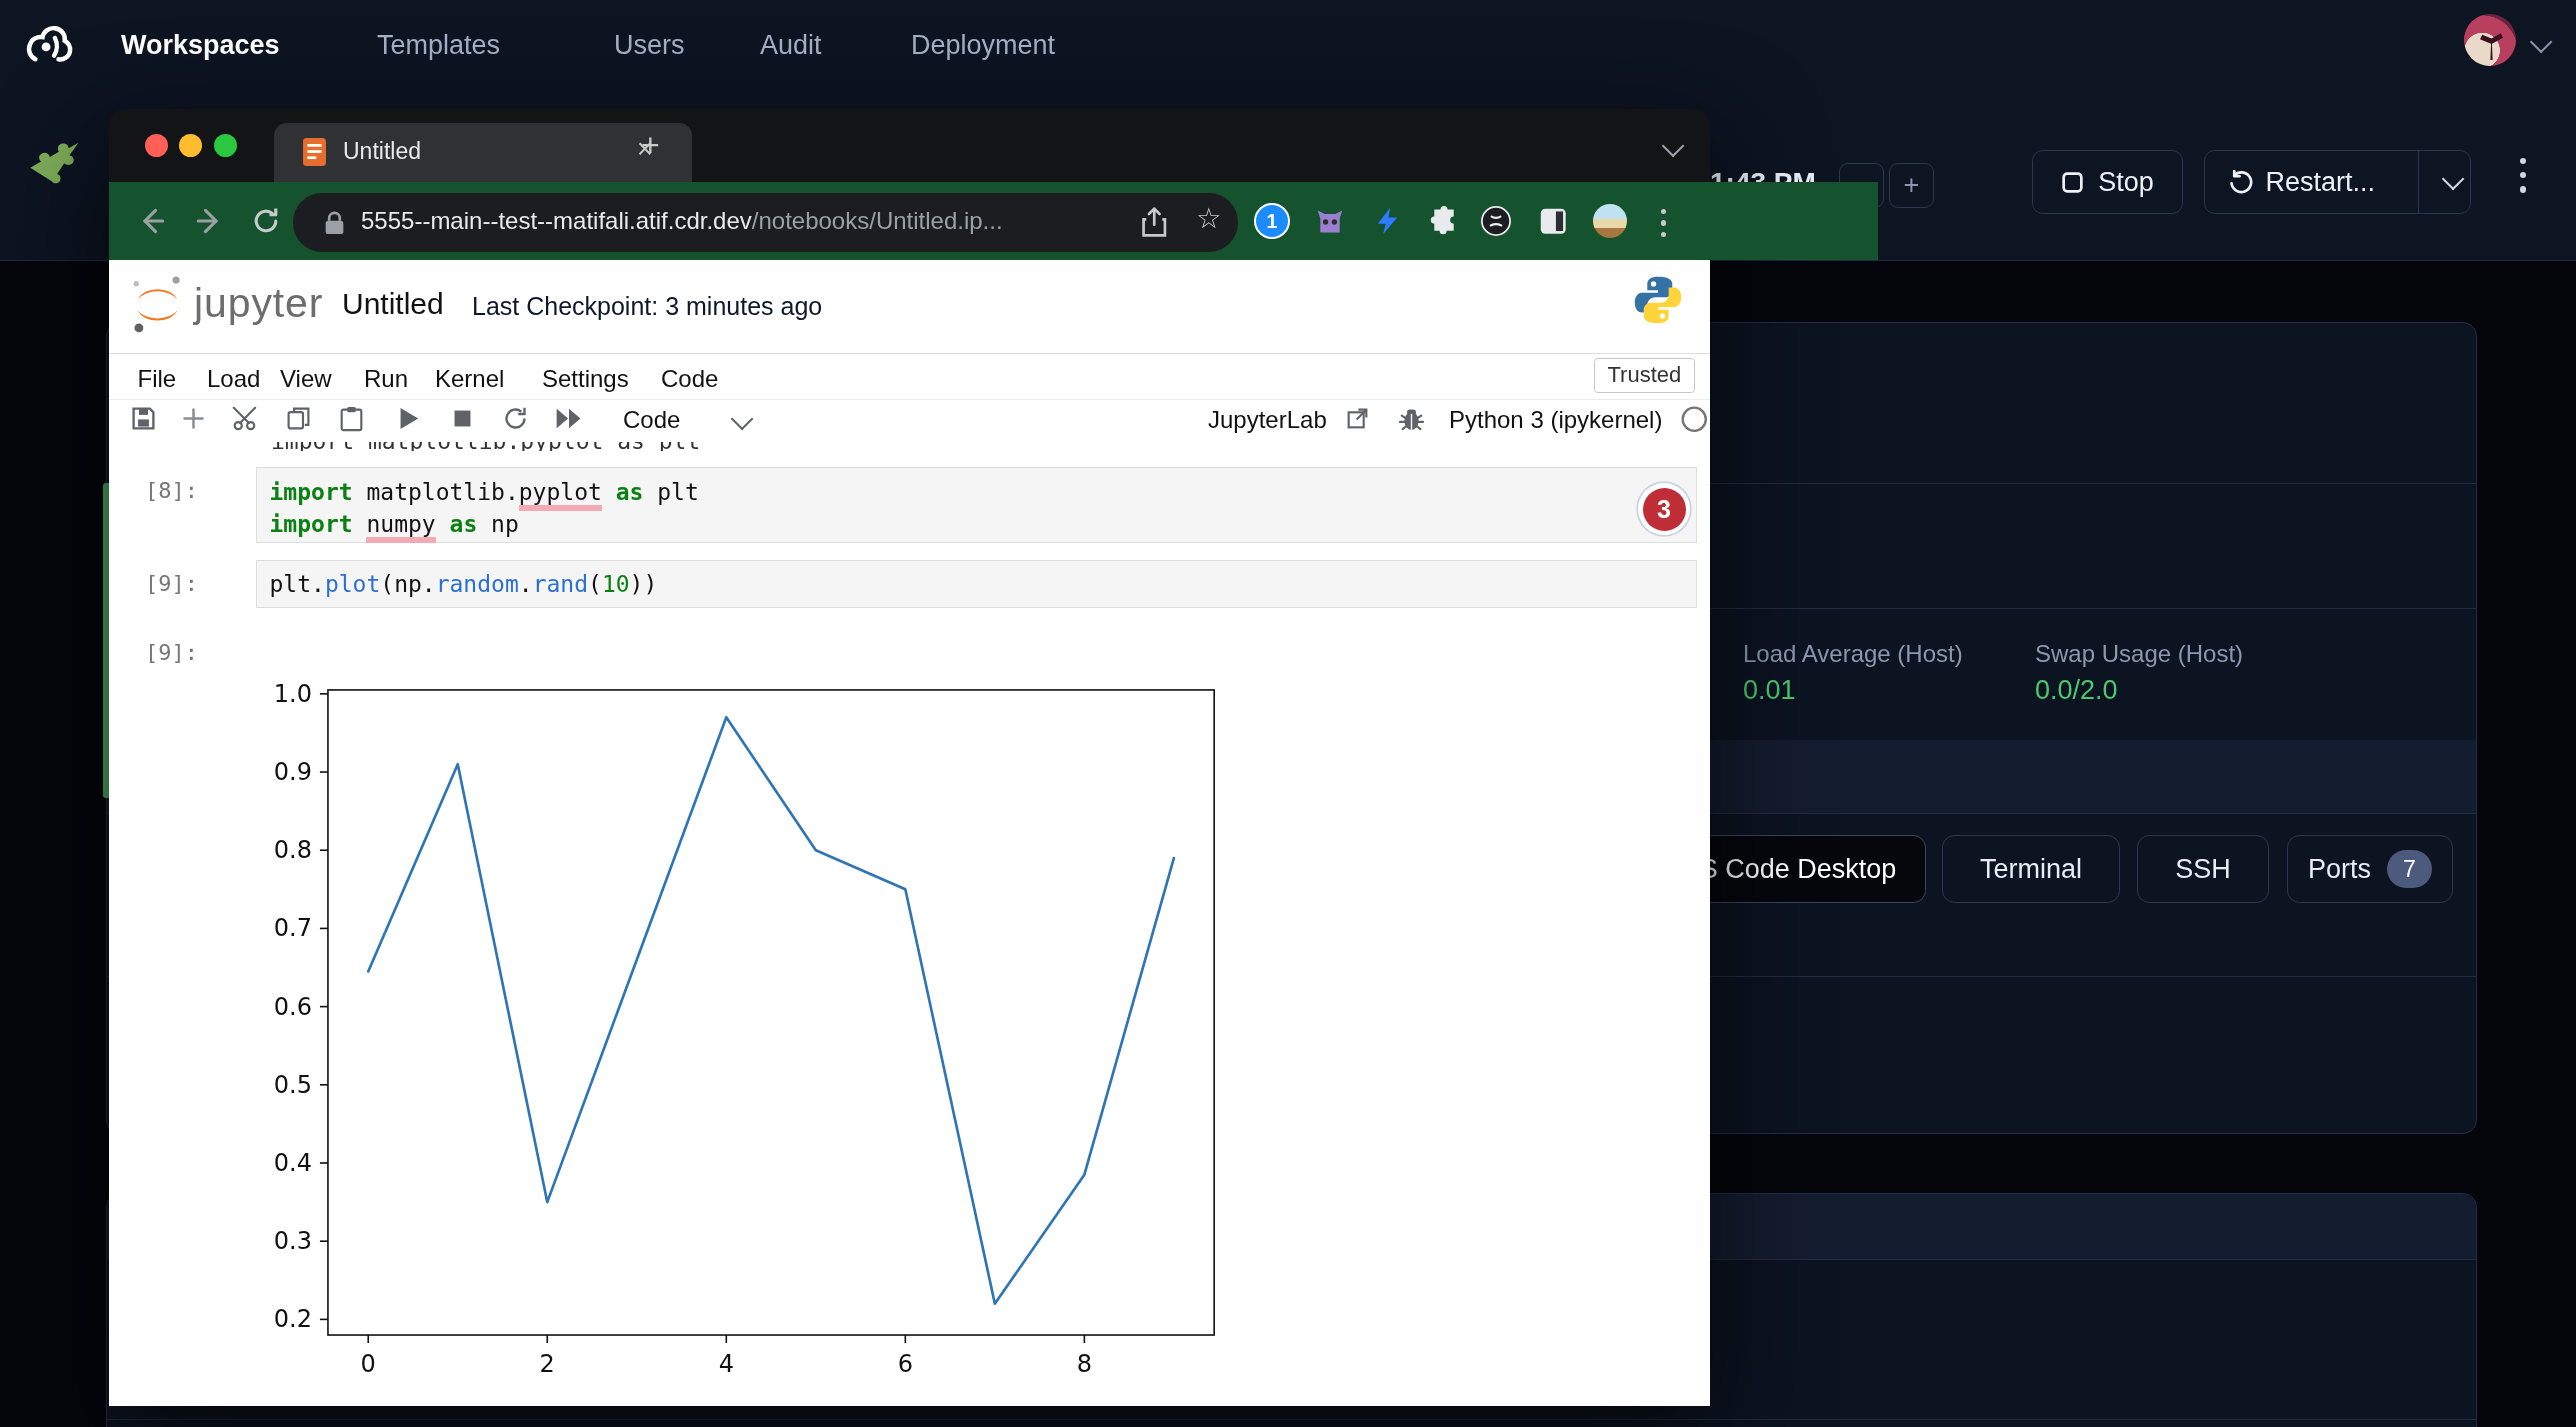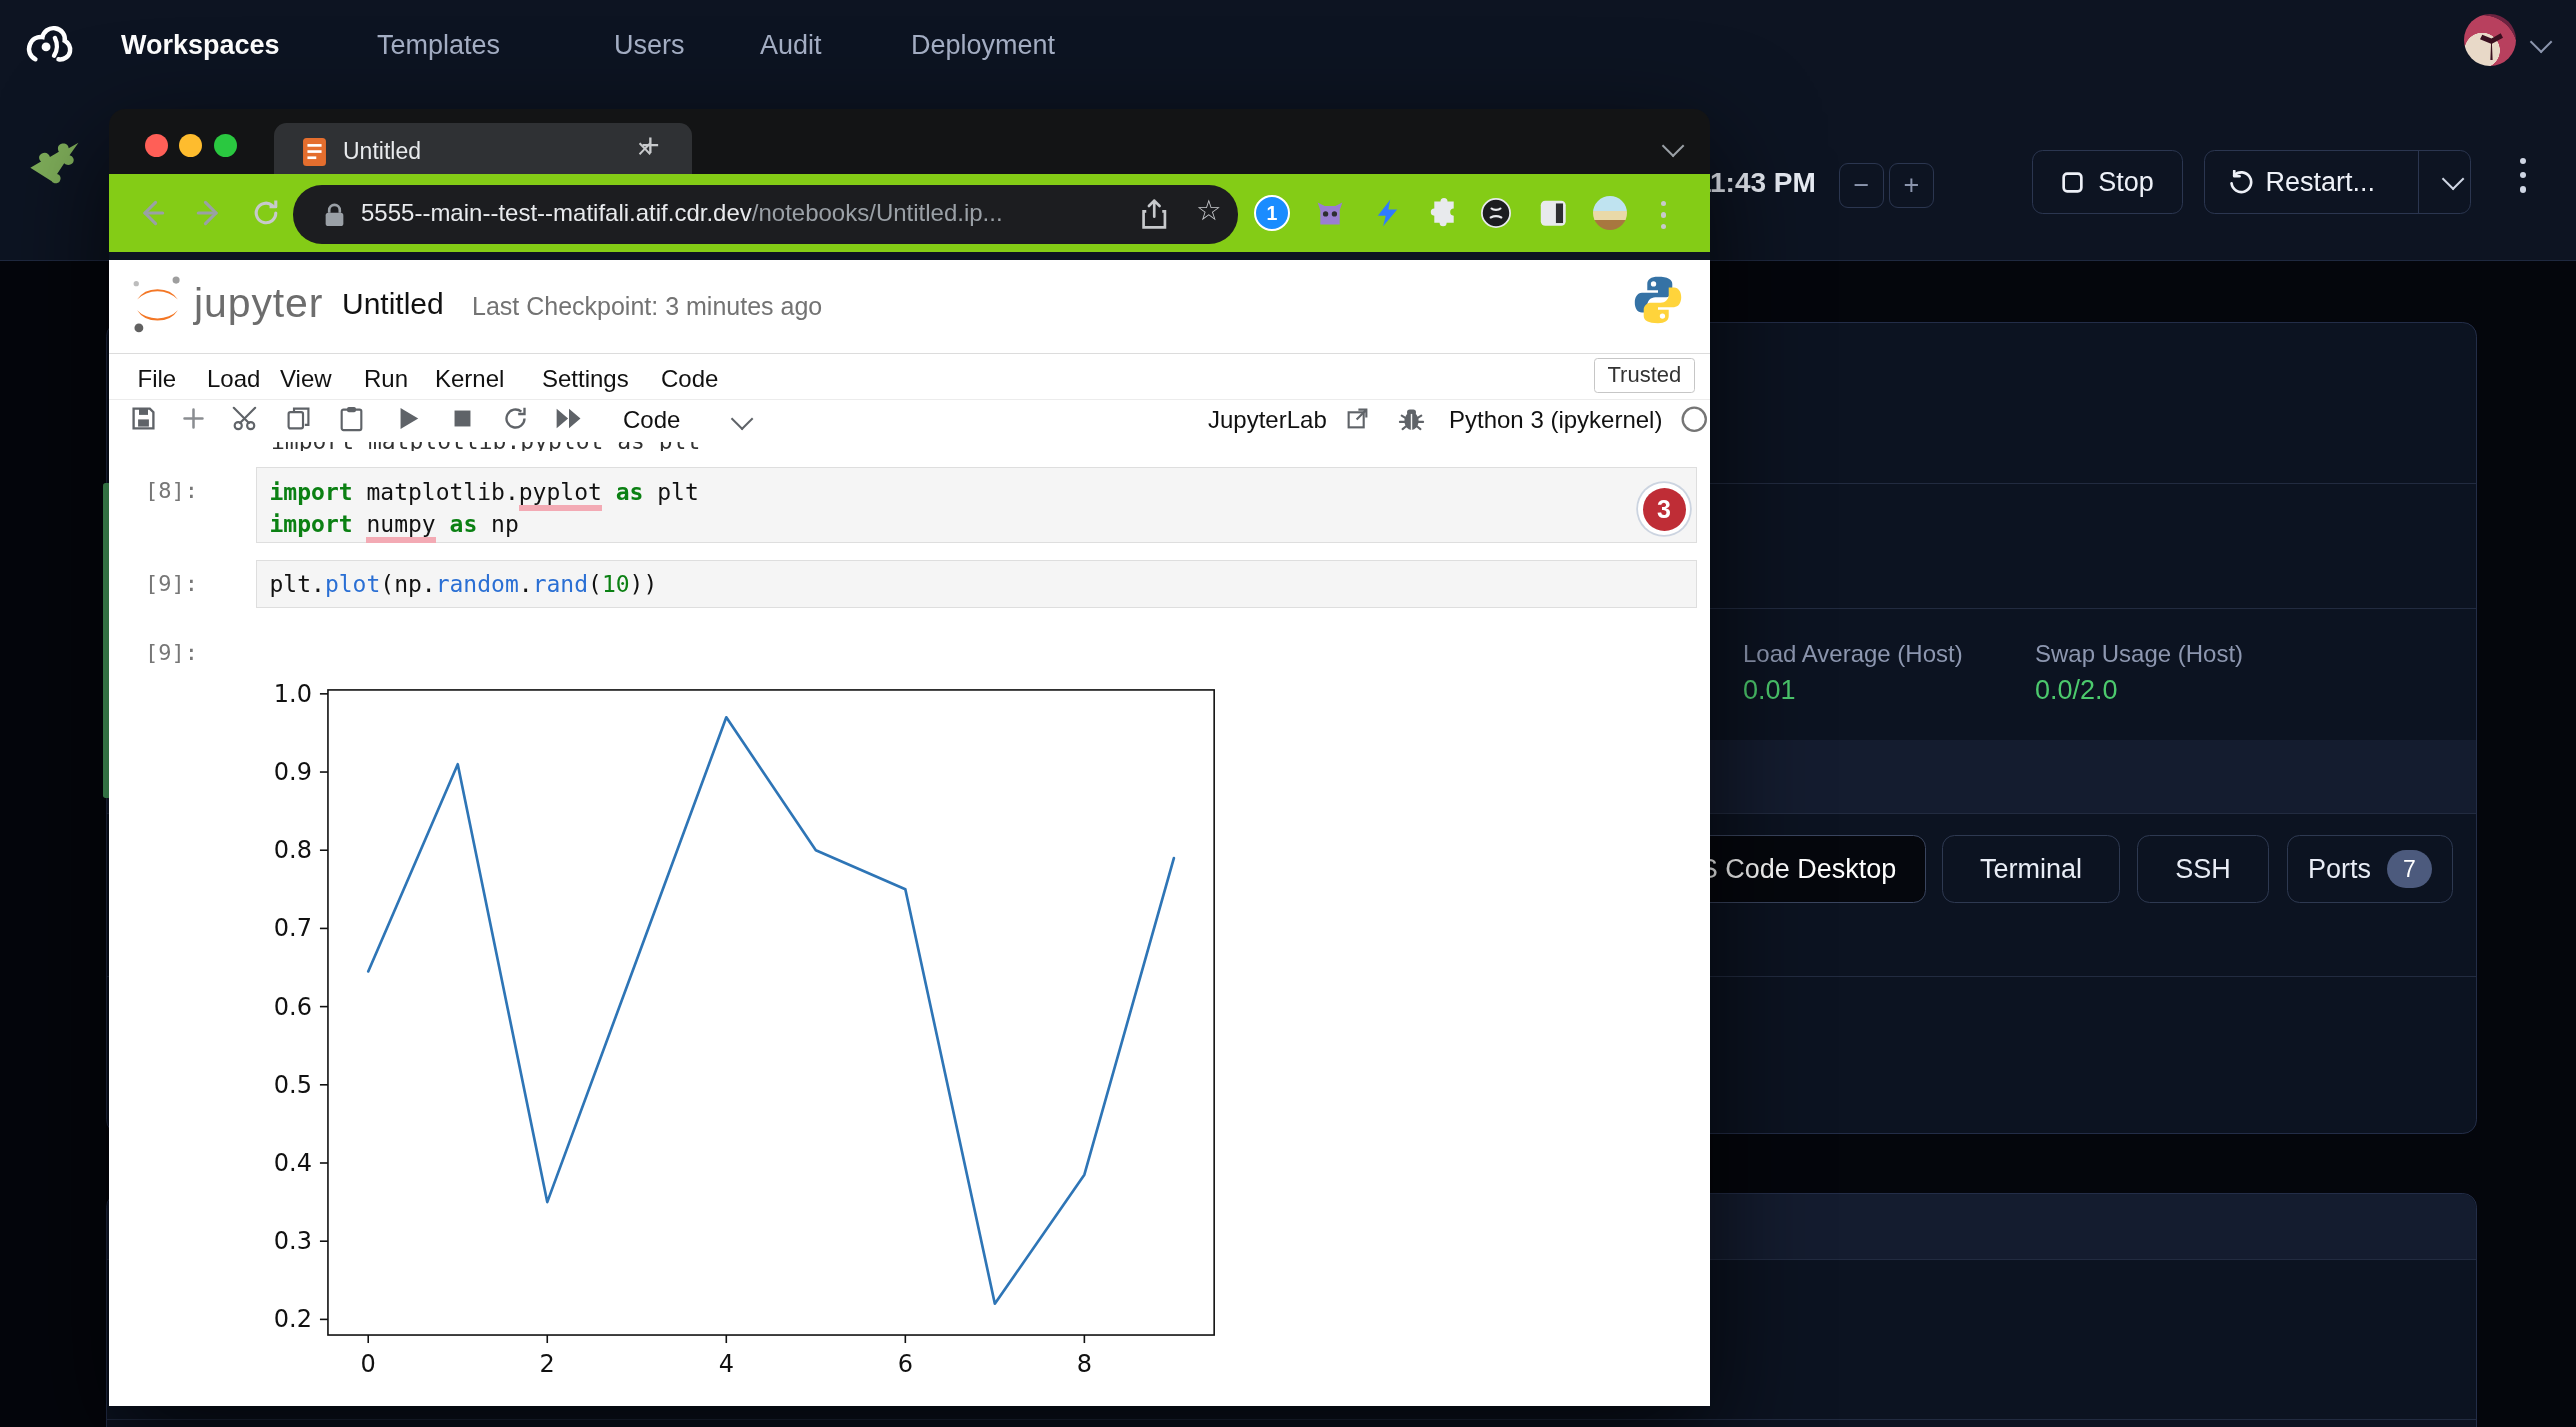--- a/index.html
+++ b/index.html
@@ -33,29 +33,29 @@
   .meta-label{color:#8d97b0;font-size:24px;}
   .meta-value{color:#e2e7f1;font-size:24px;font-weight:700;}
   
   #green-bar{left:103px;top:483px;width:8px;height:315px;background:#4ca964;border-radius:2.7px;z-index:2;}
   
   #browser{left:109px;top:109px;width:1601px;height:1297px;border-radius:16px 16px 12.5px 12.5px;
            box-shadow:0 36px 107px rgba(0,0,0,.7);z-index:5;}
   #tabstrip{left:0;top:0;width:1601px;height:73px;background:#131415;border-radius:16px 16px 0 0;}
   .traffic{width:23px;height:23px;border-radius:50%;top:25px;}
   #tab-active{left:165px;top:14.2px;width:418px;height:59px;background:#2f3134;border-radius:12.5px 12.5px 0 0;}
-  #btoolbar{left:0;top:65px;width:1601px;height:78px;background:#84cc16;}
+  #btoolbar{left:0;top:73px;width:1769px;height:78px;background:#14532d;}
   #omnibox{left:184px;top:10.7px;width:945px;height:59px;background:#1c1d20;border-radius:29px;}
   .exticon{position:absolute;top:21.4px;width:36px;height:36px;display:flex;align-items:center;justify-content:center;}
   
   #jpage{left:0;top:151px;width:1601px;height:1146px;background:#fff;border-radius:0 0 12.5px 12.5px;color:#111;}
   #jheader{left:0;top:0;width:1601px;height:93px;border-bottom:1.8px solid #dcdcdc;}
   #jbrand{font-size:41px;color:#6d6d6d;letter-spacing:0.9px;}
   #jtitle{font-size:30px;color:#111;}
-  #jcheckpoint{font-size:25px;color:#737373;}
+  #jcheckpoint{font-size:25px;color:#0f172a;}
   .jmenu{font-size:24px;color:#111;top:10.7px;}
   #jmenurow{left:0;top:94px;width:1601px;height:45px;border-bottom:0.9px solid #ececec;}
   #trusted{border:1.3px solid #c6c6c6;border-radius:3.6px;font-size:22px;color:#333;padding:3.6px 12.5px;}
   #jtoolbar{left:0;top:140px;width:1601px;height:42px;border-bottom:1.8px solid #c9c9c9;}
   .ticon{position:absolute;top:5.3px;color:#5f6368;}
   .code-mono{font-family:"DejaVu Sans Mono",monospace;font-size:23px;}
   .prompt{font-family:"DejaVu Sans Mono",monospace;font-size:22px;color:#777;}
   .cellbox{background:#f5f5f5;border:1.3px solid #dedede;}
   .tok-kw{color:#0b8013;font-weight:700;}
   .tok-fn{color:#2a6fd4;}

